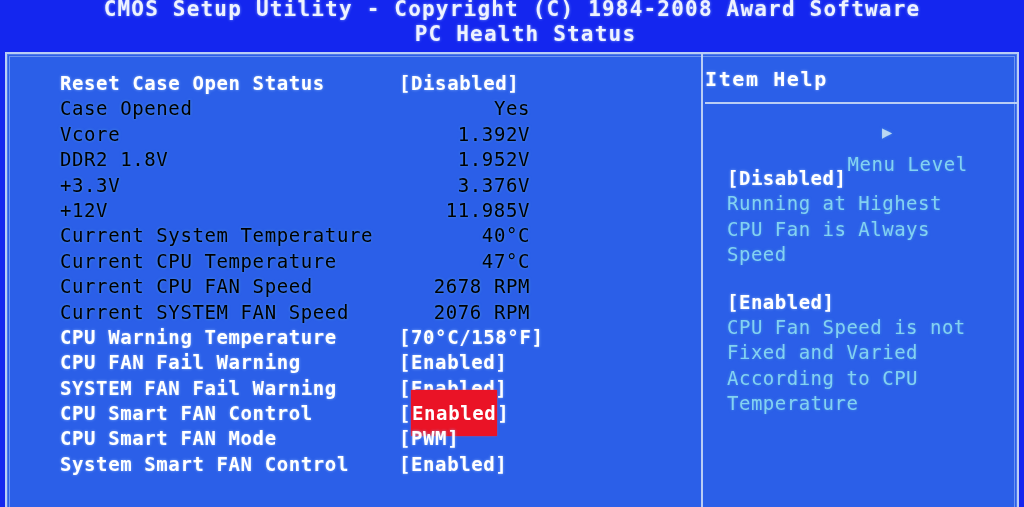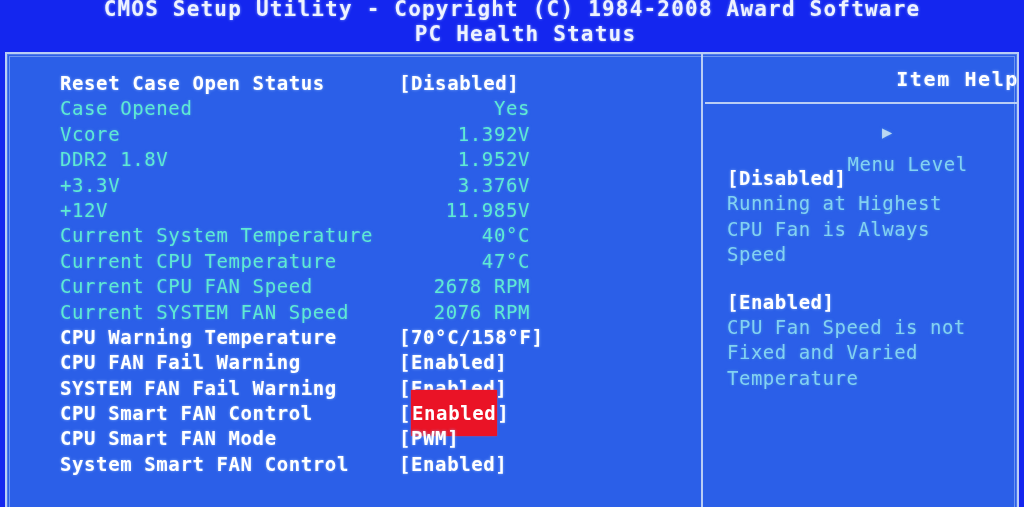--- a/index.html
+++ b/index.html
@@ -85,21 +85,21 @@
     top: 0;
   }
   .row .value {
     position: absolute;
     top: 0;
   }
   .row.opt .value { left: 339px; }
   .row.ro  .value { left: 0px; width: 470px; text-align: right; }
 
   .row.opt { color: #ffffff; font-weight: bold; text-shadow: 0 0 3px rgba(150,190,255,0.8); }
-  .row.ro  { color: #5eead4; text-shadow: 0 0 3px rgba(90,170,230,0.7); }
+  .row.ro  { color: #000000; text-shadow: 0 0 3px rgba(90,170,230,0.7); }
 
   .hl {
     background: #ea1326;
     color: #ffffff;
     padding: 12px 1px;
     text-shadow: none;
     box-shadow: 0 0 2px rgba(255,60,70,0.7);
   }
 
   
@@ -115,21 +115,21 @@
   #help-header {
     position: absolute;
     left: 2px;
     top: 2px;
     right: -2px;
     height: 48px;
     border-bottom: 2px solid #b9cdf5;
     box-sizing: border-box;
     display: flex;
     align-items: center;
-    justify-content: flex-end;
+    justify-content: flex-start;
   }
   #help-header .htitle {
     color: #ffffff;
     font-size: 20px;
     font-weight: bold;
     letter-spacing: 1.6px;
     text-shadow: 0 0 3px rgba(160,195,255,0.8);
   }
   #help-body {
     position: absolute;
@@ -219,20 +219,21 @@
               <div class="help-line strong">[Disabled]</div>
               <div class="help-line">Running at Highest</div>
               <div class="help-line">CPU Fan is Always</div>
               <div class="help-line">Speed</div>
             </div>
             <div class="block-gap"></div>
             <div class="help-block">
               <div class="help-line strong">[Enabled]</div>
               <div class="help-line">CPU Fan Speed is not</div>
               <div class="help-line">Fixed and Varied</div>
+              <div class="help-line">According to CPU</div>
               <div class="help-line">Temperature</div>
             </div>
           </div>
       </div>
     </div>
 
   </div>
 </div>
 
 </body></html>

